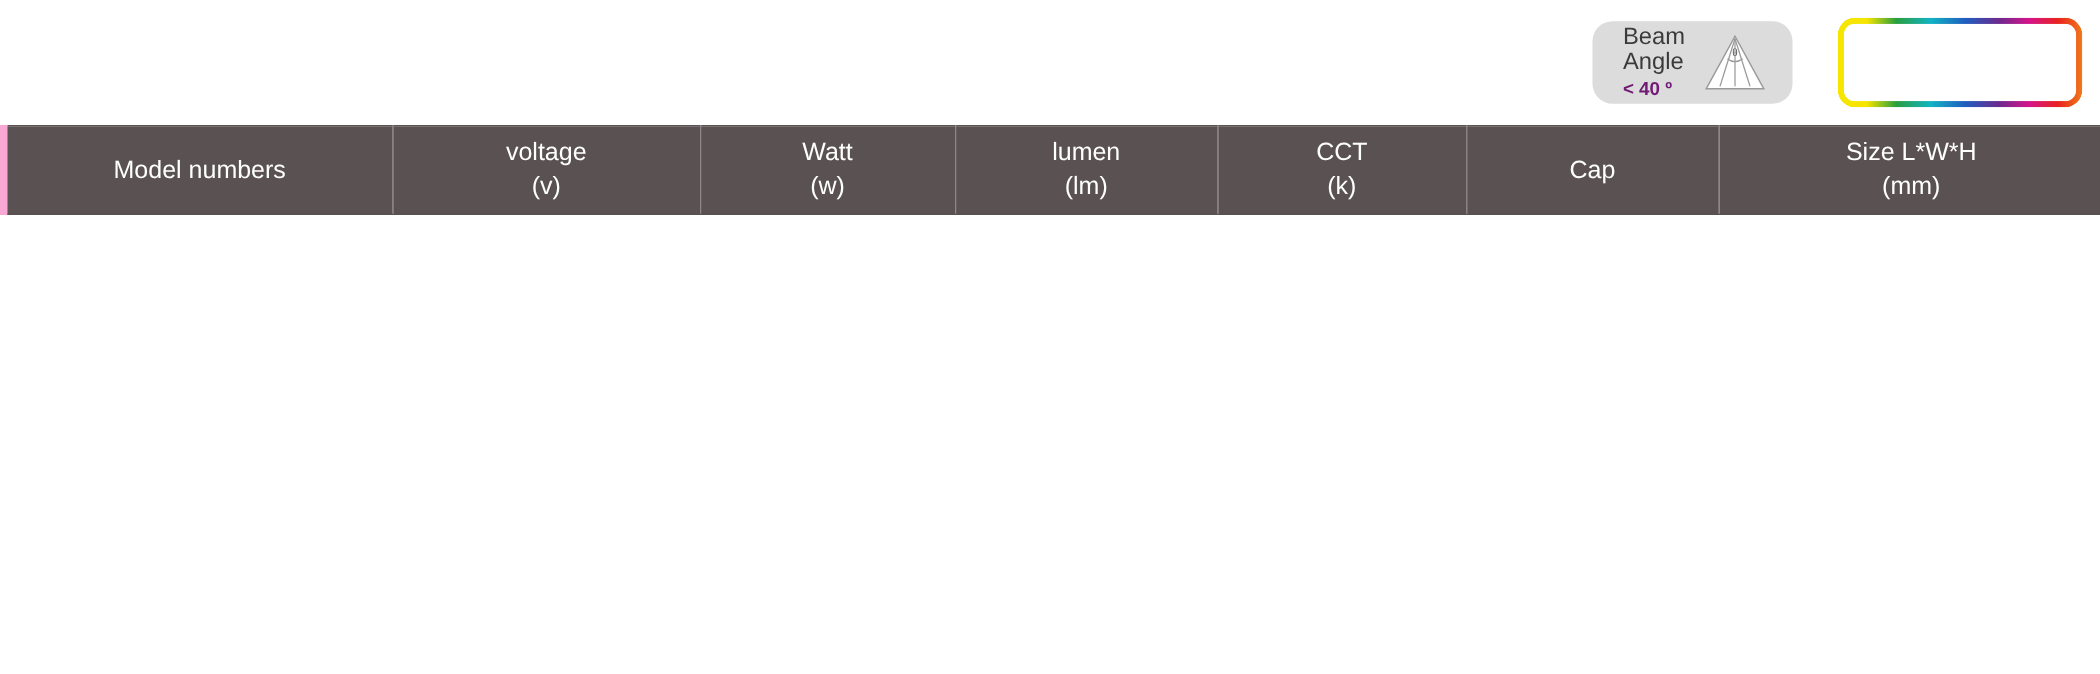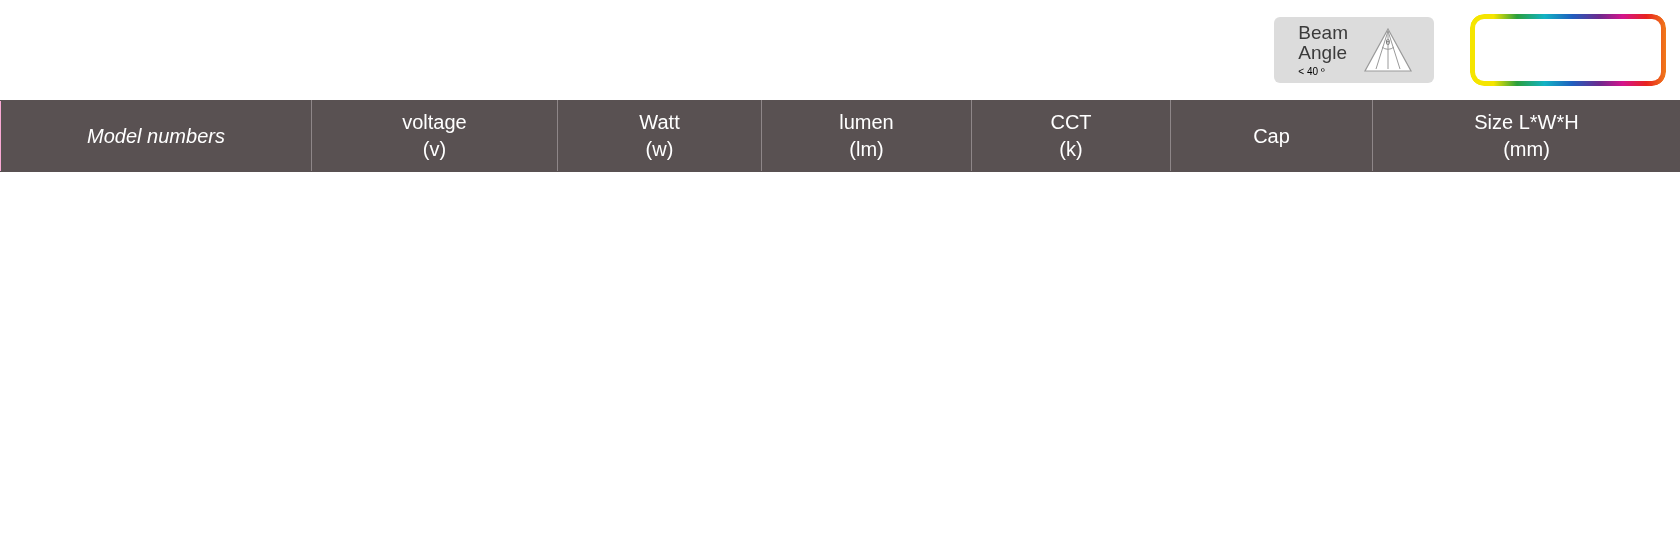--- a/index.html
+++ b/index.html
@@ -32,41 +32,42 @@
     justify-content: flex-end;
     padding-right: 14px;
     box-sizing: border-box;
   }
 
   
   .beam-badge {
     display: flex;
     align-items: center;
     background: #dcdcdc;
-    border-radius: 6px;
+    border-radius: 16px;
     height: 66px;
     padding: 0 20px 0 24px;
     margin-right: 36px;
     box-sizing: border-box;
   }
   .beam-text {
     display: flex;
     flex-direction: column;
     justify-content: center;
     line-height: 1.08;
   }
   .beam-line1, .beam-line2 {
     font-size: 19px;
     color: #3b3b3b;
     font-weight: 400;
   }
   .beam-line3 {
-    font-size: 10px;
-    color: #000000;
+    font-size: 15px;
+    color: #701a75;
     margin-top: 3px;
+    font-weight: bold;
   }
   .beam-icon {
     margin-left: 14px;
     width: 52px;
     height: 50px;
     display: block;
   }
 
   
   .cri-badge {
@@ -161,21 +162,21 @@
     background: #595152;
     color: #ffffff;
     font-size: 20px;
     height: 70px;
     border-color: #595152;
     border-left: 1px solid #8e8688;
     border-right: 1px solid #8e8688;
     line-height: 1.35;
     padding: 0 4px;
   }
-  .spec-table thead th:first-child { border-left: 1px solid #f9a8d4; font-style: italic; }
+  .spec-table thead th:first-child { border-left: 6px solid #f9a8d4; }
   .spec-table thead th:last-child { border-right: 1px solid #a3a3a3; }
   .spec-table tbody td {
     height: 71px;
     font-size: 19px;
     color: #231f20;
     background: #ffffff;
     padding: 0 4px;
   }
   .spec-table tbody tr td:first-child { border-left: none; }
   .spec-table tbody tr td:last-child { border-right: none; }

